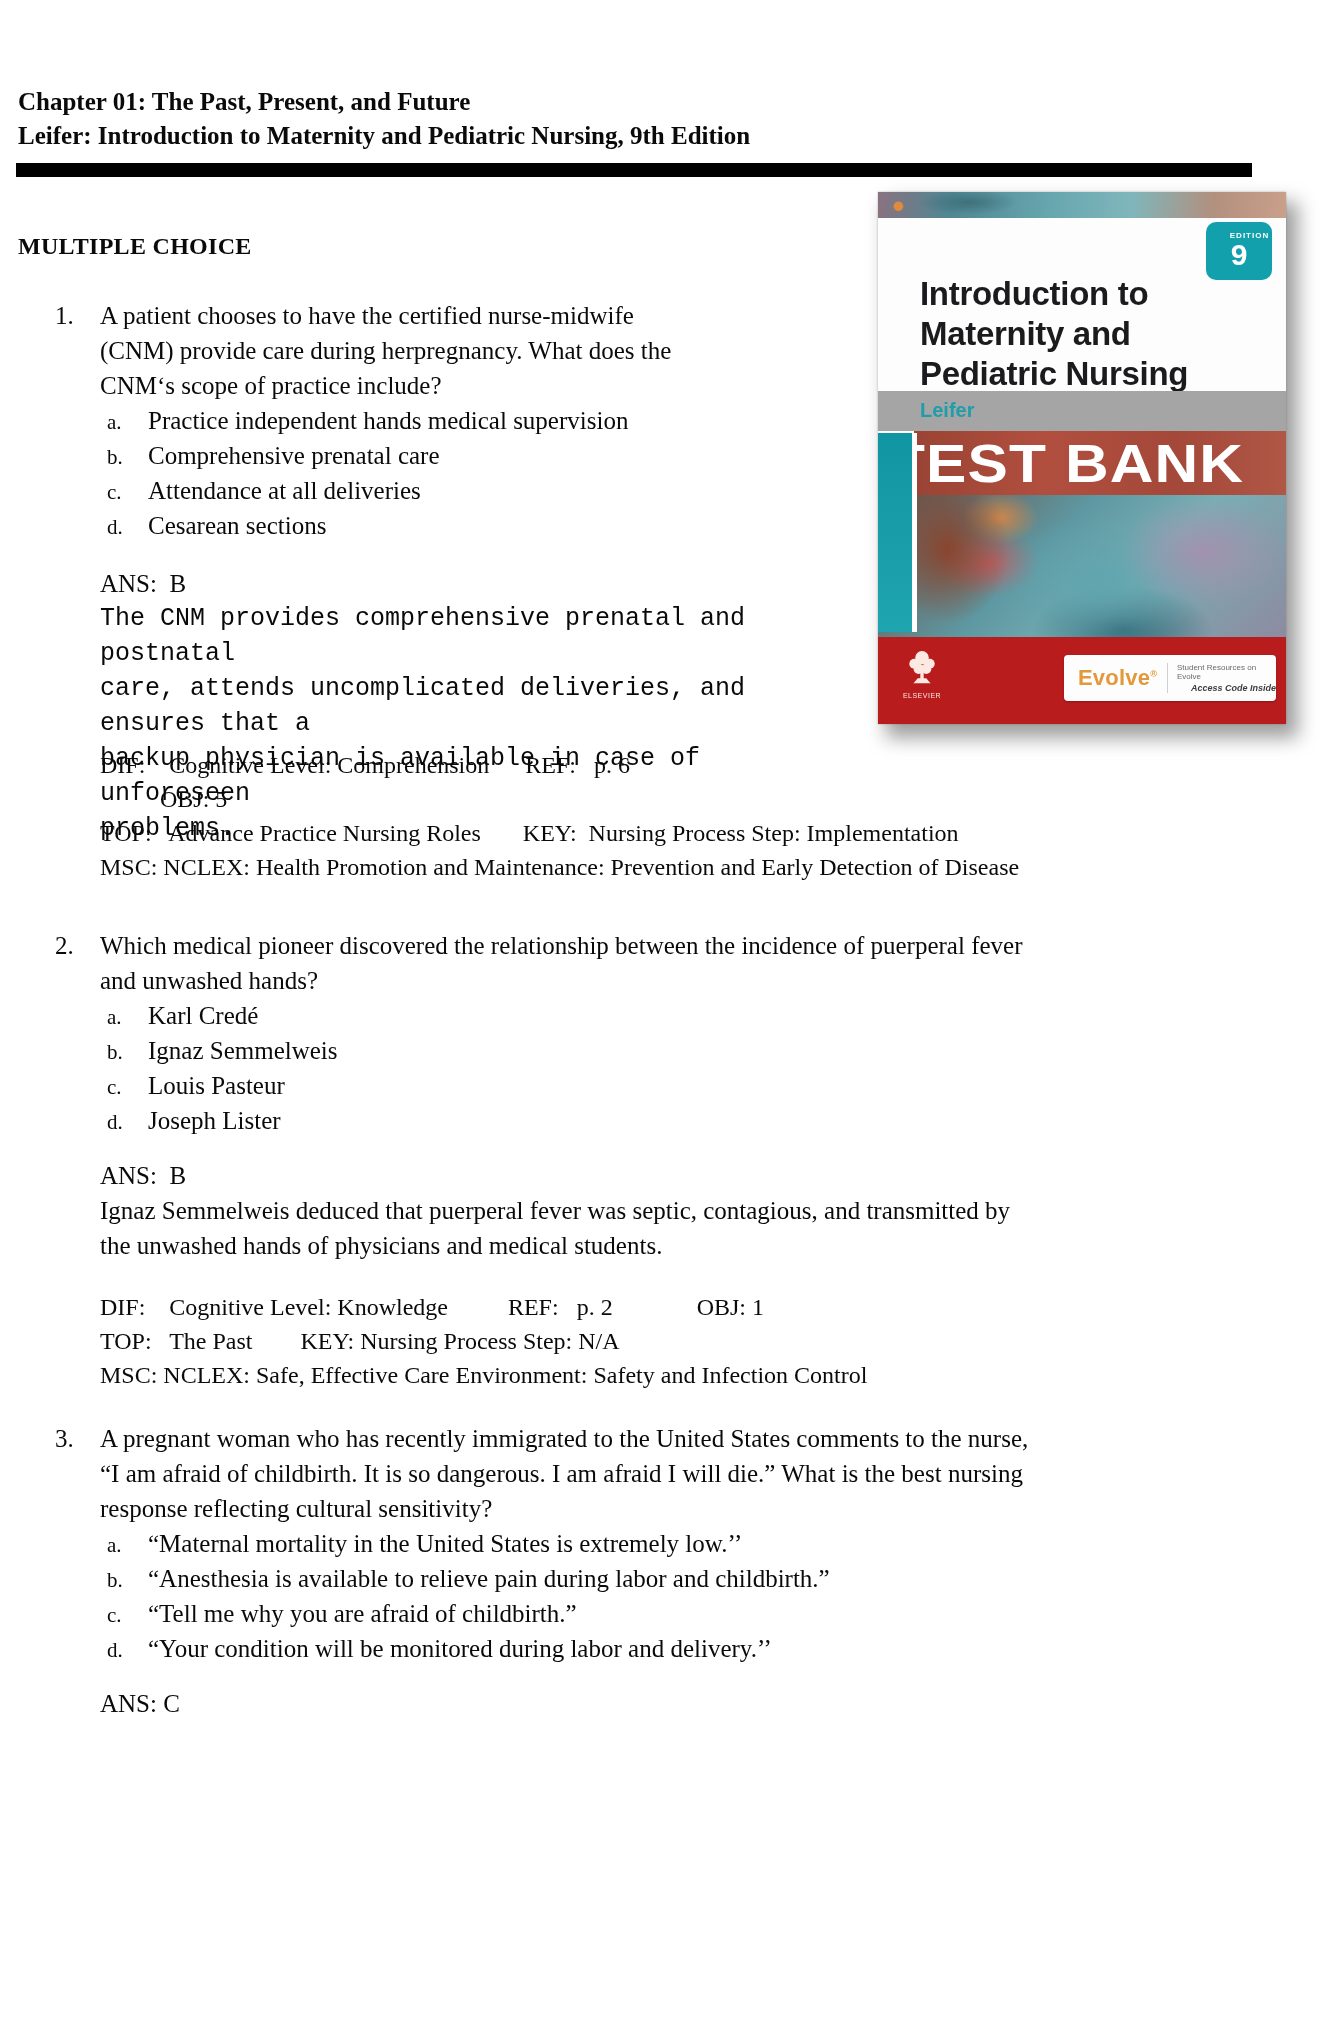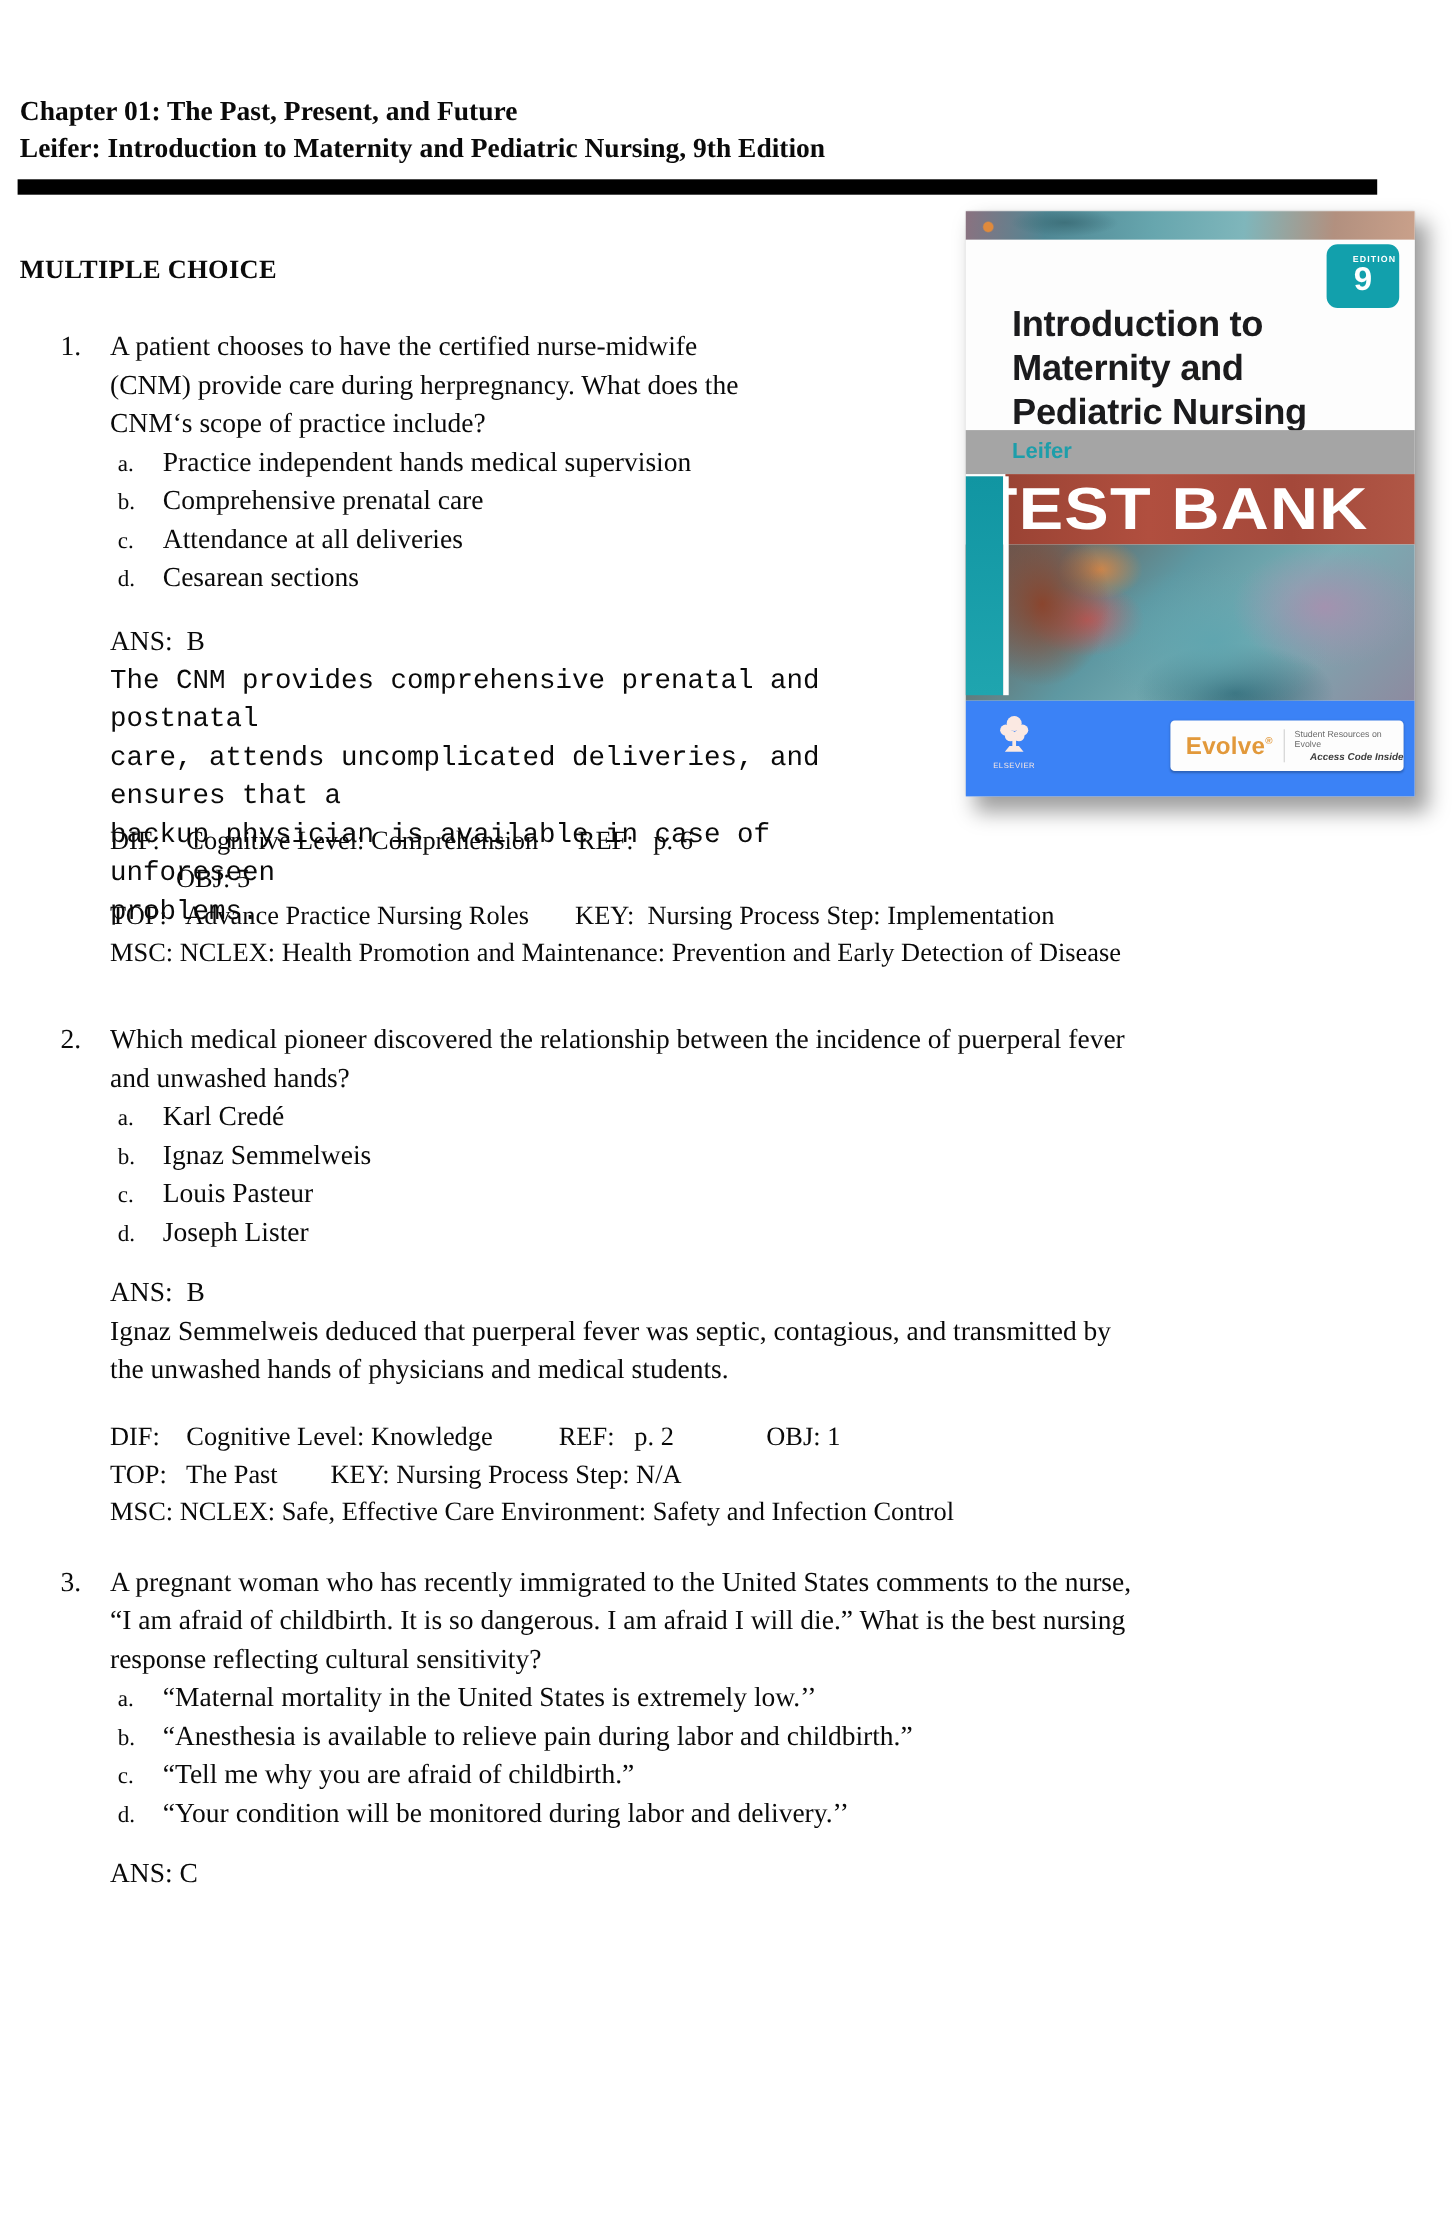--- a/index.html
+++ b/index.html
@@ -44,21 +44,21 @@
       background:
         radial-gradient(ellipse 120px 80px at 80% 40%, rgba(165,145,175,.95), transparent 70%),
         radial-gradient(ellipse 150px 95px at 55% 62%, rgba(95,165,175,.95), transparent 72%),
         radial-gradient(ellipse 95px 115px at 17% 38%, rgba(140,65,40,.92), transparent 65%),
         radial-gradient(ellipse 55px 38px at 30% 16%, rgba(215,135,70,.9), transparent 70%),
         radial-gradient(ellipse 75px 48px at 27% 48%, rgba(205,90,95,.85), transparent 70%),
         radial-gradient(ellipse 120px 60px at 60% 95%, rgba(40,95,110,.9), transparent 75%),
         linear-gradient(135deg,#6b4a3f,#5e98a2 40%,#79aeb4 62%,#8d8ba0);}
   .teal-strip{position:absolute;left:0;top:241px;width:34px;height:199px;
       background:linear-gradient(180deg,#1195a2,#1fa5af);border-right:5px solid #ffffff;}
-  .bottom-band{position:absolute;left:0;top:445px;width:100%;height:87px;background:#3b82f6;}
+  .bottom-band{position:absolute;left:0;top:445px;width:100%;height:87px;background:#b91c1c;}
   .elsevier{position:absolute;left:18px;top:12px;width:52px;text-align:center;color:#fbe9e2;}
   .elsevier-word{font-size:7px;letter-spacing:.5px;margin-top:1px;}
   .evolve-pill{position:absolute;right:10px;top:18px;width:212px;height:46px;background:#fdfdfd;border-radius:4px;
       display:flex;align-items:center;box-shadow:0 1px 2px rgba(0,0,0,.25);}
   .evolve-brand{font-size:22px;font-weight:bold;color:#e2993b;margin-left:14px;letter-spacing:.2px;}
   .evolve-reg{font-size:9px;vertical-align:super;color:#e2993b;}
   .evolve-divider{width:1px;height:30px;background:#d0d0d0;margin:0 9px 0 10px;}
   .evolve-lines{display:flex;flex-direction:column;justify-content:center;}
   .evolve-l1{font-size:8px;color:#6a6a6a;}
   .evolve-l2{font-size:9px;font-weight:bold;font-style:italic;color:#3d3d3d;margin-top:2px;text-align:right;}

